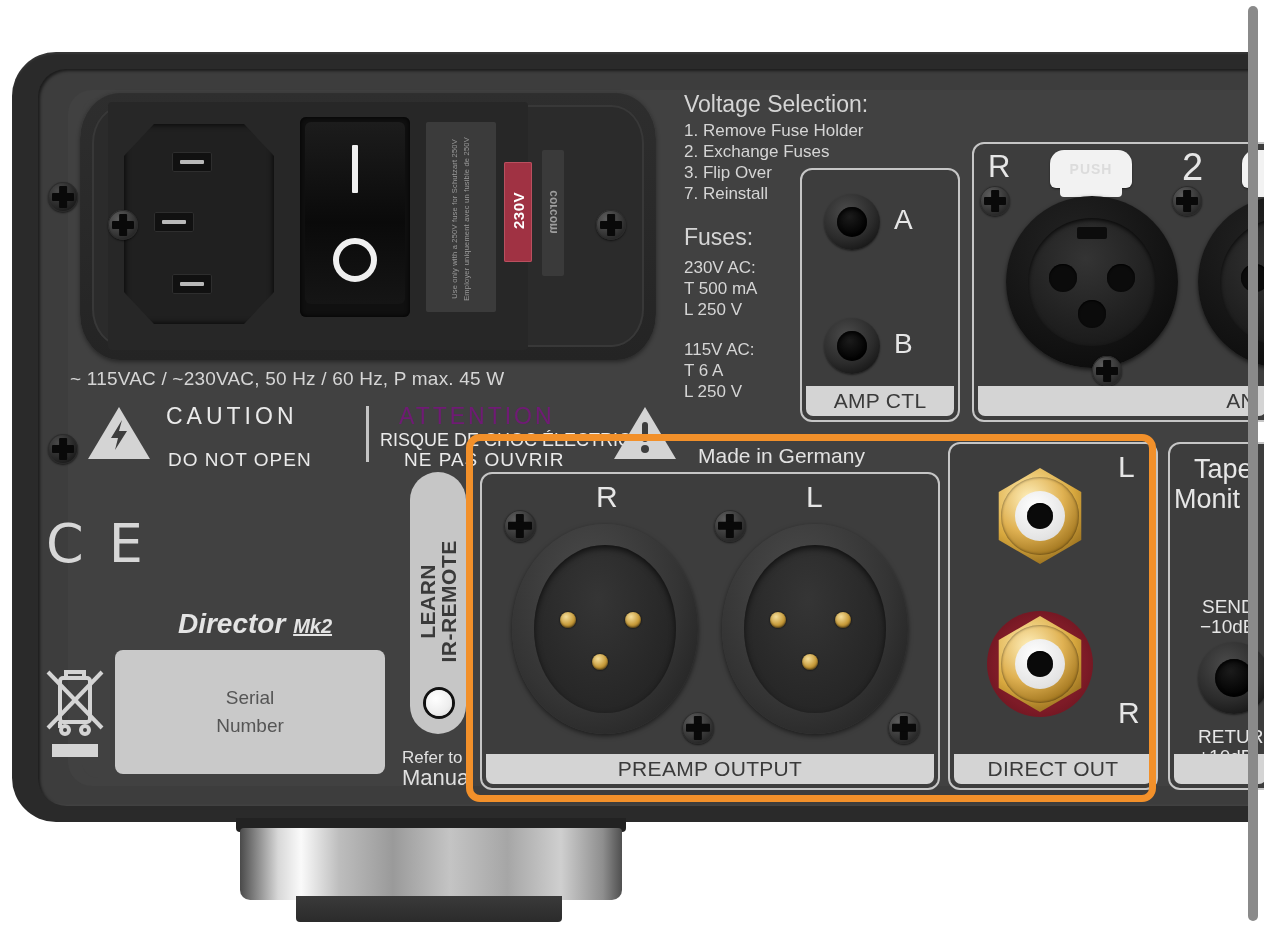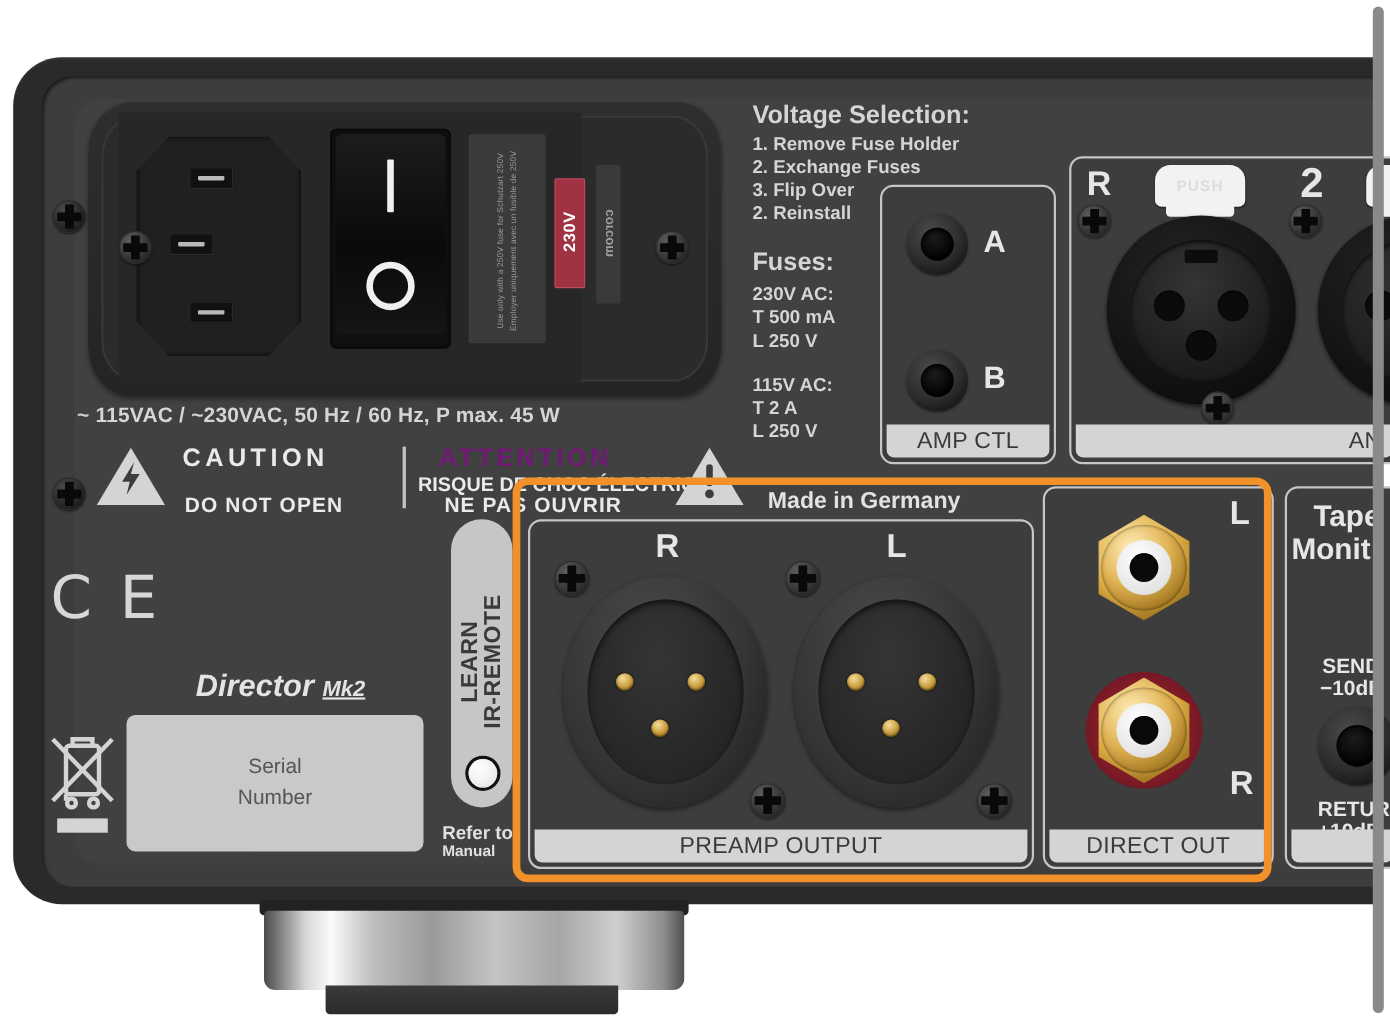--- a/index.html
+++ b/index.html
@@ -57,21 +57,21 @@
   }
 
   
   .scrollbar {
     position: absolute; right: 6px; top: 6px; width: 10px; height: 915px;
     background: #8a8a8a; border-radius: 6px;
   }
 
   
   .lbl { position: absolute; color: #d5d5d5; white-space: pre; line-height: 1.12; }
-  .bold { font-weight: bold; text-align: right; }
+  .bold { font-weight: normal; text-align: right; }
 
   
   .iec-out {
     position: absolute; left: 80px; top: 92px; width: 576px; height: 268px;
     background: linear-gradient(180deg,#2e2e2e,#242424);
     border-radius: 40px / 46px;
     box-shadow: inset 0 1px 1px rgba(255,255,255,.08), 0 2px 4px rgba(0,0,0,.4);
   }
   .iec-in {
     position: absolute; left: 12px; top: 13px; right: 12px; bottom: 13px;
@@ -350,28 +350,28 @@
       </div>
     </div>
     <div class="screw bright" style="left:28px;top:118px;width:30px;height:30px;"></div>
     <div class="screw bright" style="left:516px;top:118px;width:30px;height:30px;"></div>
   </div>
 
   <div class="lbl bold" style="left:684px;top:92px;font-size:23px;">Voltage Selection:</div>
   <div class="lbl bold" style="left:684px;top:121px;font-size:17px;">1. Remove Fuse Holder</div>
   <div class="lbl bold" style="left:684px;top:142px;font-size:17px;">2. Exchange Fuses</div>
   <div class="lbl bold" style="left:684px;top:163px;font-size:17px;">3. Flip Over</div>
-  <div class="lbl bold" style="left:684px;top:184px;font-size:17px;">2. Reinstall</div>
+  <div class="lbl bold" style="left:684px;top:184px;font-size:17px;">7. Reinstall</div>
 
   <div class="lbl bold" style="left:684px;top:225px;font-size:23px;">Fuses:</div>
   <div class="lbl bold" style="left:684px;top:258px;font-size:17px;">230V AC:</div>
   <div class="lbl bold" style="left:684px;top:279px;font-size:17px;">T 500 mA</div>
   <div class="lbl bold" style="left:684px;top:300px;font-size:17px;">L 250 V</div>
   <div class="lbl bold" style="left:684px;top:340px;font-size:17px;">115V AC:</div>
-  <div class="lbl bold" style="left:684px;top:361px;font-size:17px;">T 2 A</div>
+  <div class="lbl bold" style="left:684px;top:361px;font-size:17px;">T 6 A</div>
   <div class="lbl bold" style="left:684px;top:382px;font-size:17px;">L 250 V</div>
 
   <div class="group" style="left:800px;top:168px;width:160px;height:254px;">
     <div class="trs" style="left:22px;top:24px;width:56px;height:56px;">
         <i></i>
       </div>
     <div class="lbl bold" style="left:92px;top:34px;font-size:28px;color:#e6e6e6;">A</div>
     <div class="trs" style="left:22px;top:148px;width:56px;height:56px;">
         <i></i>
       </div>
@@ -463,21 +463,21 @@
   </div>
 
   <div class="learn-pill">
     <div class="txt">
       <div>LEARN</div>
       <div>IR-REMOTE</div>
     </div>
     <div class="led"></div>
   </div>
   <div class="lbl bold" style="left:402px;top:748px;font-size:17px;color:#e0e0e0;">Refer to</div>
-  <div class="lbl bold" style="left:402px;top:766px;font-size:14px;color:#e0e0e0;">Manual</div>
+  <div class="lbl bold" style="left:402px;top:766px;font-size:22px;color:#e0e0e0;">Manual</div>
 
   <div class="group" style="left:480px;top:472px;width:460px;height:318px;">
     <div class="lbl bold" style="left:114px;top:6px;font-size:30px;color:#e6e6e6;">R</div>
     <div class="lbl bold" style="left:324px;top:6px;font-size:30px;color:#e6e6e6;">L</div>
 
     <div class="xlrm" style="left:30px;top:50px;width:186px;height:210px;">
       <div class="face">
         <div class="pinm" style="left:18%;top:40%;"></div>
         <div class="pinm" style="left:64%;top:40%;"></div>
         <div class="pinm" style="left:41%;top:65%;"></div>

